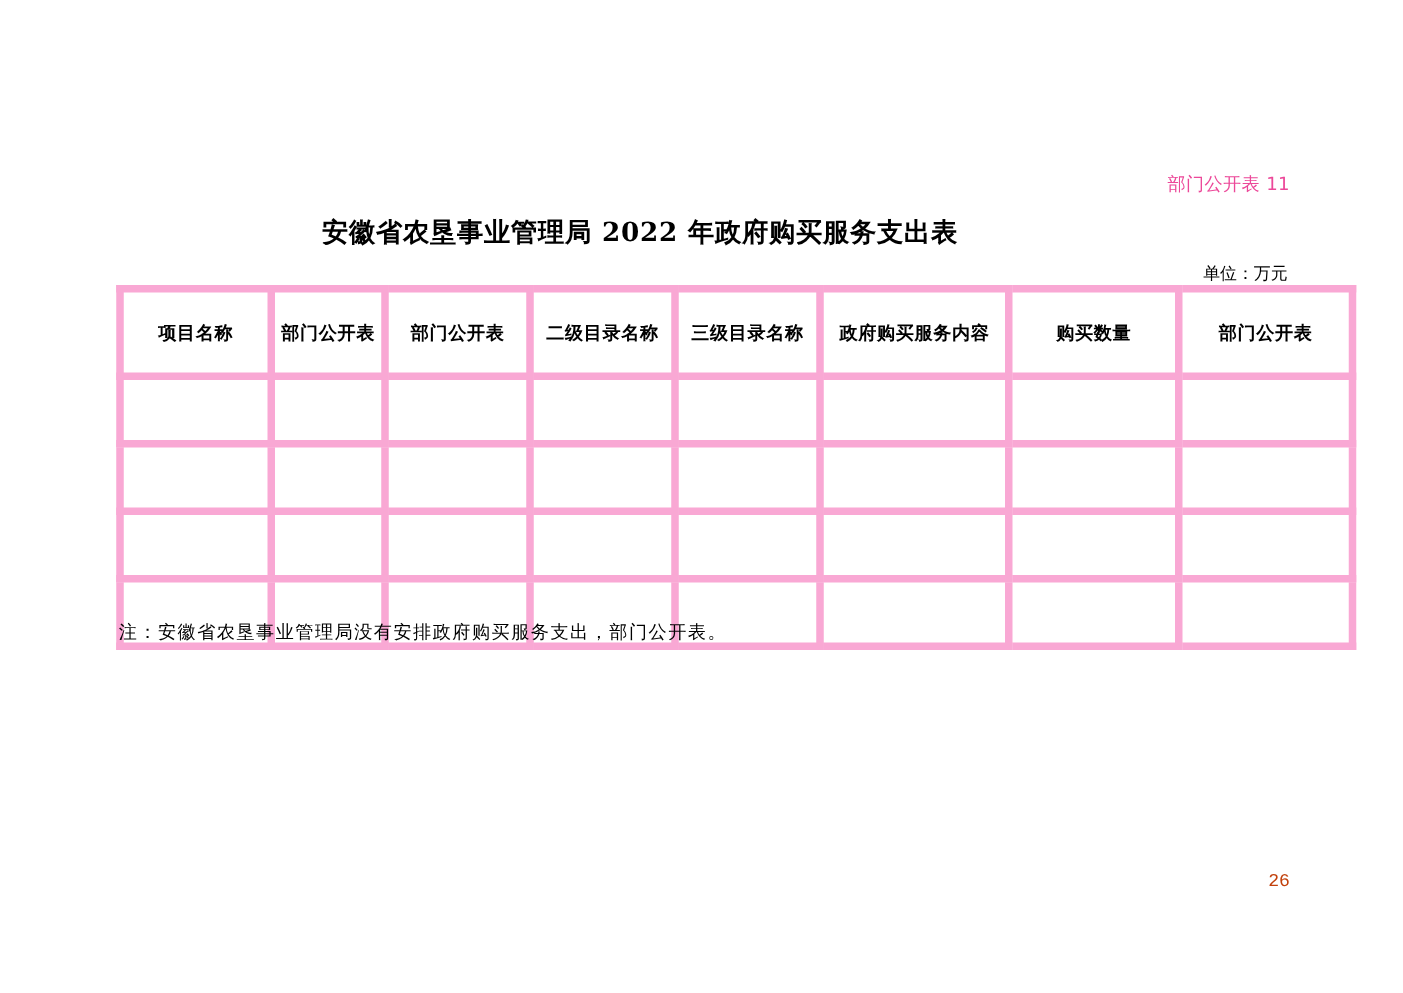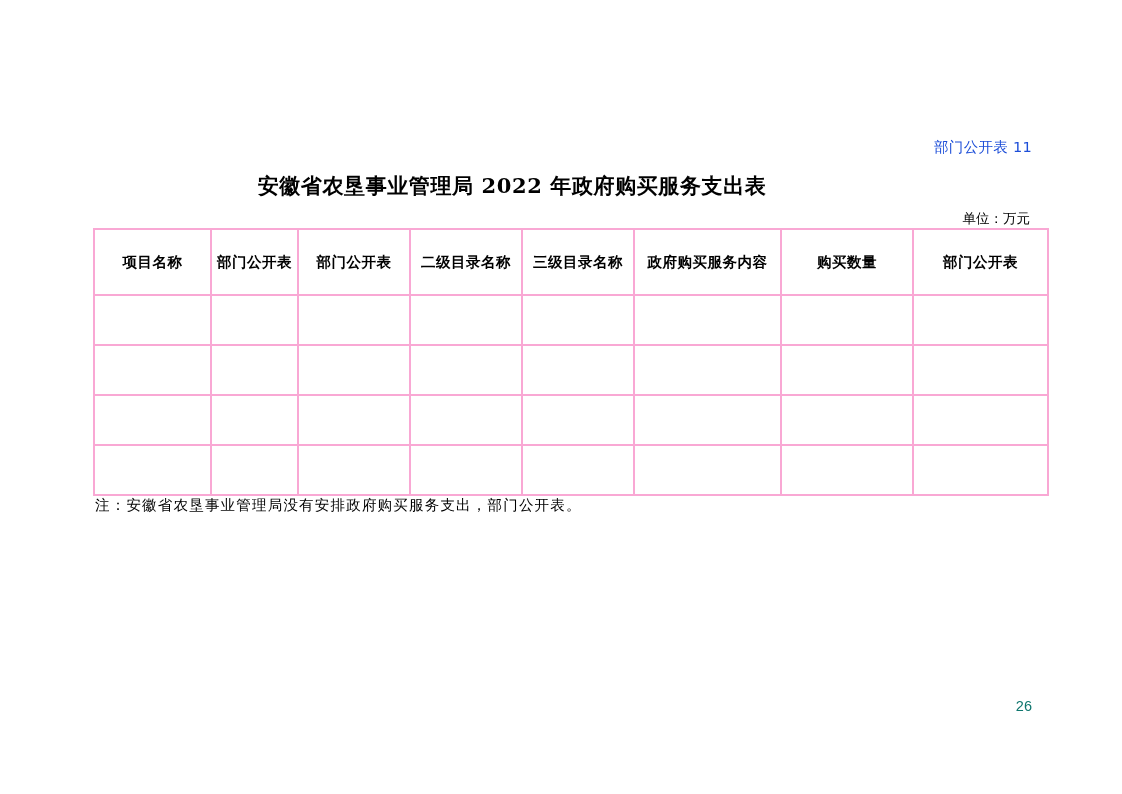--- a/index.html
+++ b/index.html
@@ -20,21 +20,21 @@
     height: 794px;
     box-sizing: border-box;
   }
   .doc-tag {
     position: absolute;
     top: 138px;
     right: 90px;
     font-family: "DejaVu Sans", "Liberation Sans", sans-serif;
     font-size: 14.5px;
     letter-spacing: 0.3px;
-    color: #1d4ed8;
+    color: #ec4899;
     white-space: nowrap;
   }
   .doc-title {
     position: absolute;
     top: 172px;
     left: 0;
     width: 1024px;
     text-align: center;
     font-family: "DejaVu Serif", "Liberation Serif", serif;
     font-weight: bold;
@@ -53,21 +53,21 @@
   }
   table.main-table {
     position: absolute;
     top: 228px;
     left: 93px;
     width: 938px;
     border-collapse: collapse;
     table-layout: fixed;
   }
   table.main-table td, table.main-table th {
-    border: 2px solid #f9a8d4;
+    border: 6px solid #f9a8d4;
     padding: 0;
     margin: 0;
   }
   table.main-table thead th {
     height: 64px;
     font-family: "DejaVu Serif", "Liberation Serif", serif;
     font-weight: bold;
     font-size: 14.5px;
     text-align: center;
     vertical-align: middle;
@@ -84,23 +84,23 @@
     font-family: "DejaVu Sans", "Liberation Sans", sans-serif;
     font-size: 14.5px;
     letter-spacing: 1.2px;
     color: #000;
     white-space: nowrap;
   }
   .page-number {
     position: absolute;
     top: 698px;
     right: 90px;
-    font-family: Liberation Sans, sans-serif;
+    font-family: Liberation Mono, monospace;
     font-size: 14.5px;
-    color: #0f766e;
+    color: #c2410c;
     margin-left: 12px;
   }
   
   .c0 { width: 115px; }
   .c1 { width: 85px; }
   .c2 { width: 110px; }
   .c3 { width: 110px; }
   .c4 { width: 110px; }
   .c5 { width: 145px; }
   .c6 { width: 130px; }

